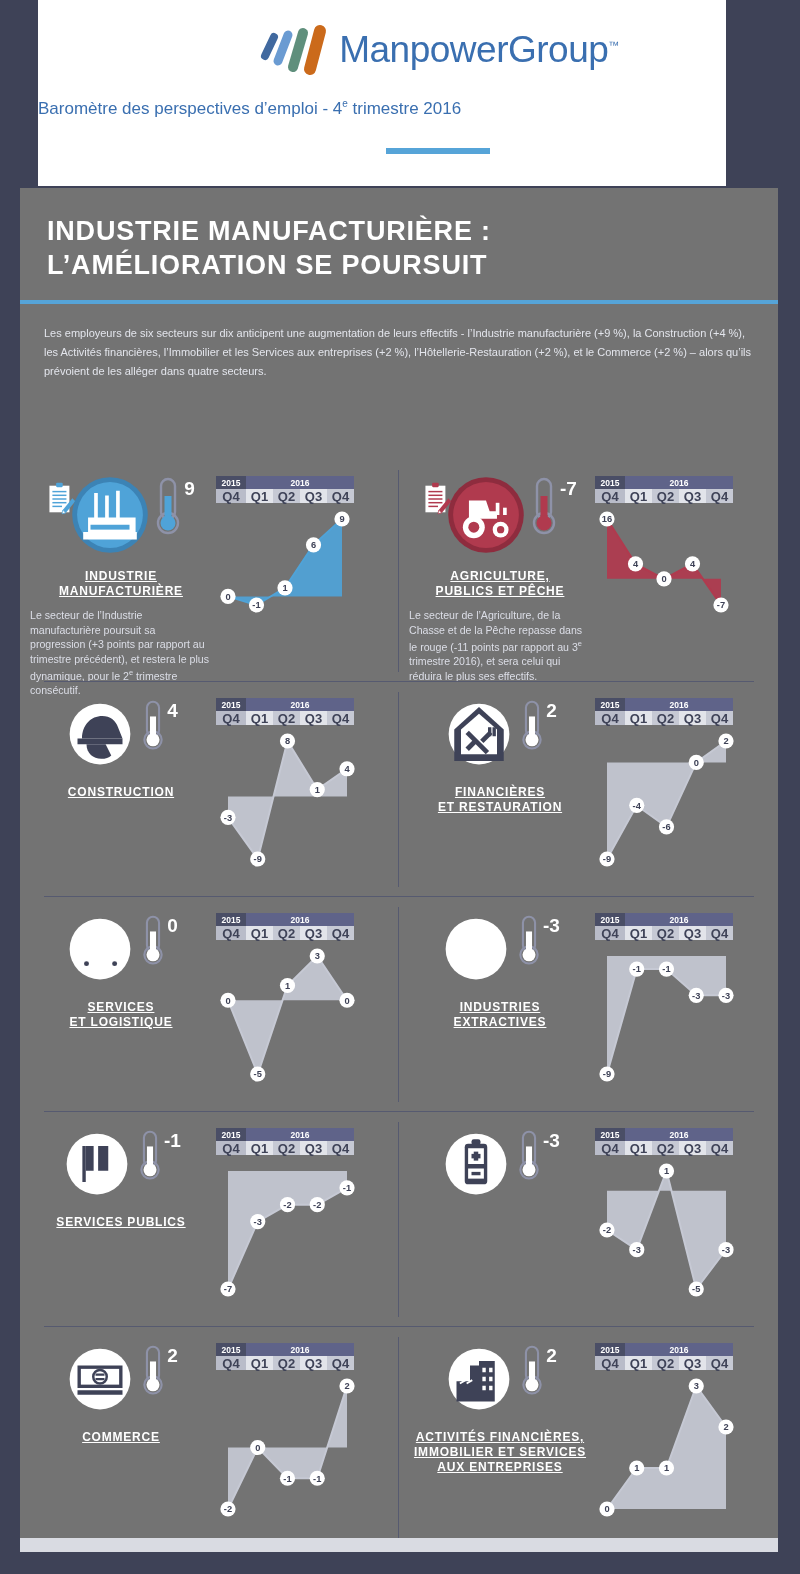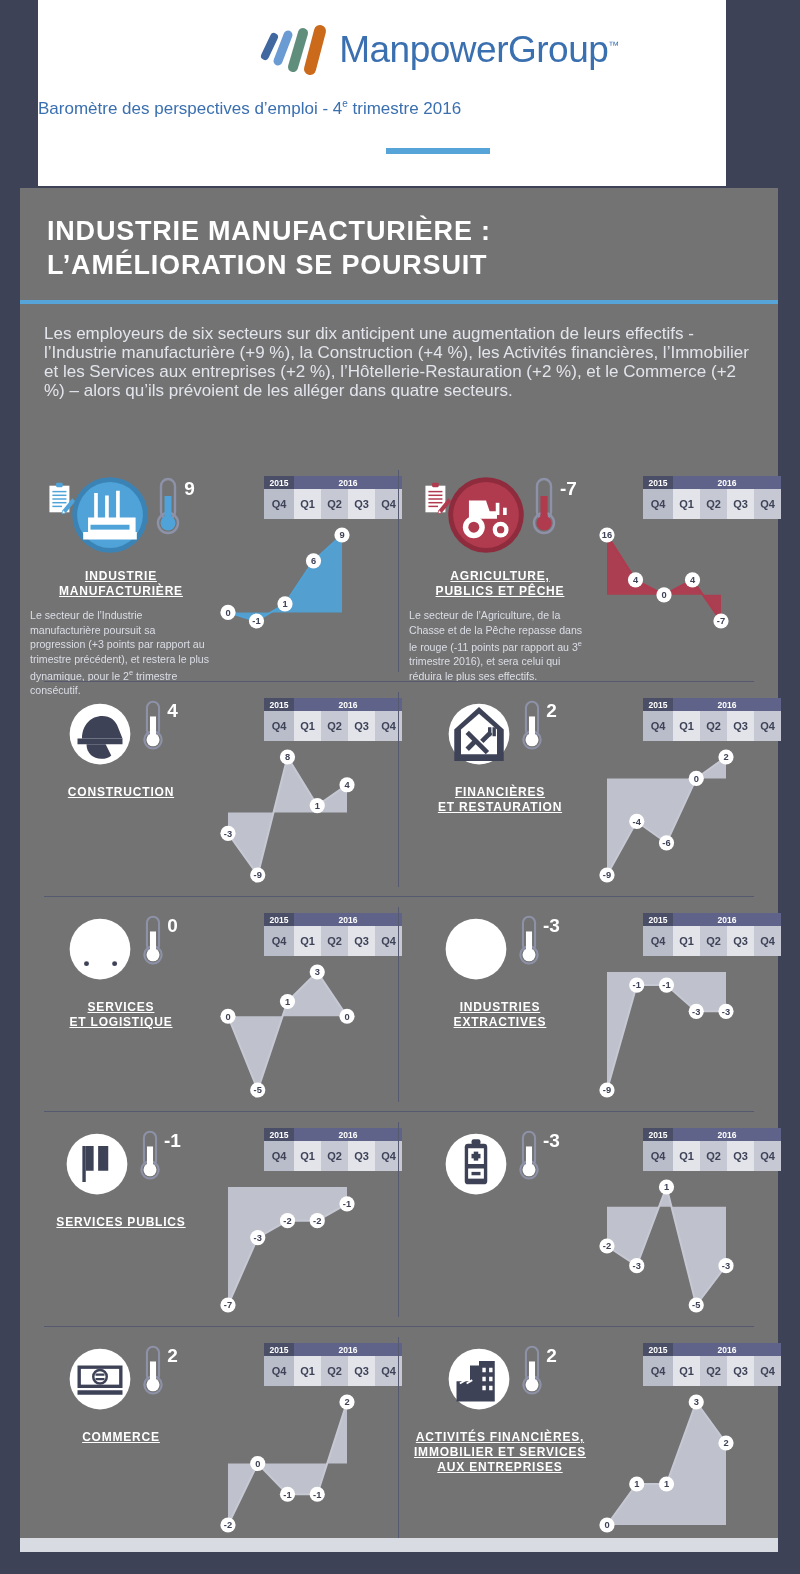--- a/index.html
+++ b/index.html
@@ -53,21 +53,21 @@
     position: absolute; left: 27px; top: 26px; width: 700px;
     color: #ffffff; font-size: 27px; line-height: 34px;
     letter-spacing: 0.8px; font-weight: bold;
   }
   .title-rule {
     position: absolute; left: 0; top: 112px;
     width: 758px; height: 4px; background: #56a4d8;
   }
   .intro {
     position: absolute; left: 24px; top: 136px; width: 716px;
-    color: #e3e5ec; font-size: 17px; line-height: 19px;
+    color: #e3e5ec; font-size: 11px; line-height: 19px;
   }
   
   .grid {
     position: absolute; left: 0; top: 272px;
     width: 758px;
   }
   .row { display: flex; width: 758px; position: relative; }
   .row.sep::after {
     content: ""; position: absolute; left: 24px; right: 24px; bottom: 0;
     height: 1px; background: #565a70;
@@ -95,25 +95,25 @@
     color: #ffffff; font-size: 12px; font-weight: bold; letter-spacing: 0.8px;
     text-align: center; line-height: 15px; margin-top: 11px; text-decoration: underline;
   }
   .sector-desc {
     color: #dcdee7; font-size: 10.6px; line-height: 14.5px;
     margin-top: 9px; text-align: left; width: 100%;
   }
   .sector-desc sup { font-size: 7.5px; vertical-align: super; }
   .panel-right { flex: 1; position: relative; padding-left: 4px; }
   
-  .qtable { width: 138px; margin-left: 48px; }
+  .qtable { width: 138px; }
   .qtop { display: flex; height: 13px; font-size: 8.5px; font-weight: bold; color: #ffffff; }
   .qtop .y15 { width: 30px; background: #4a4e66; display:flex; align-items:center; justify-content:center;}
   .qtop .y16 { width: 108px; background: #5f6389; display:flex; align-items:center; justify-content:center;}
-  .qbot { display: flex; height: 30px; font-size: 11px; font-weight: bold; color: #3f4358; }
+  .qbot { display: flex; height: 14px; font-size: 13px; font-weight: bold; color: #3f4358; }
   .qbot .qc { width: 27px; display:flex; align-items:center; justify-content:center; background: #c6c9d4; }
   .qbot .qc.alt { background: #e2e4ea; }
   .qbot .qc:first-child { width: 30px; background: #b9bcc9; }
   .chart-svg { display: block; }
   
   .footer-strip {
     position: absolute; left: 20px; top: 1538px;
     width: 758px; height: 14px; background: #d9dbe2;
   }
 </style>

